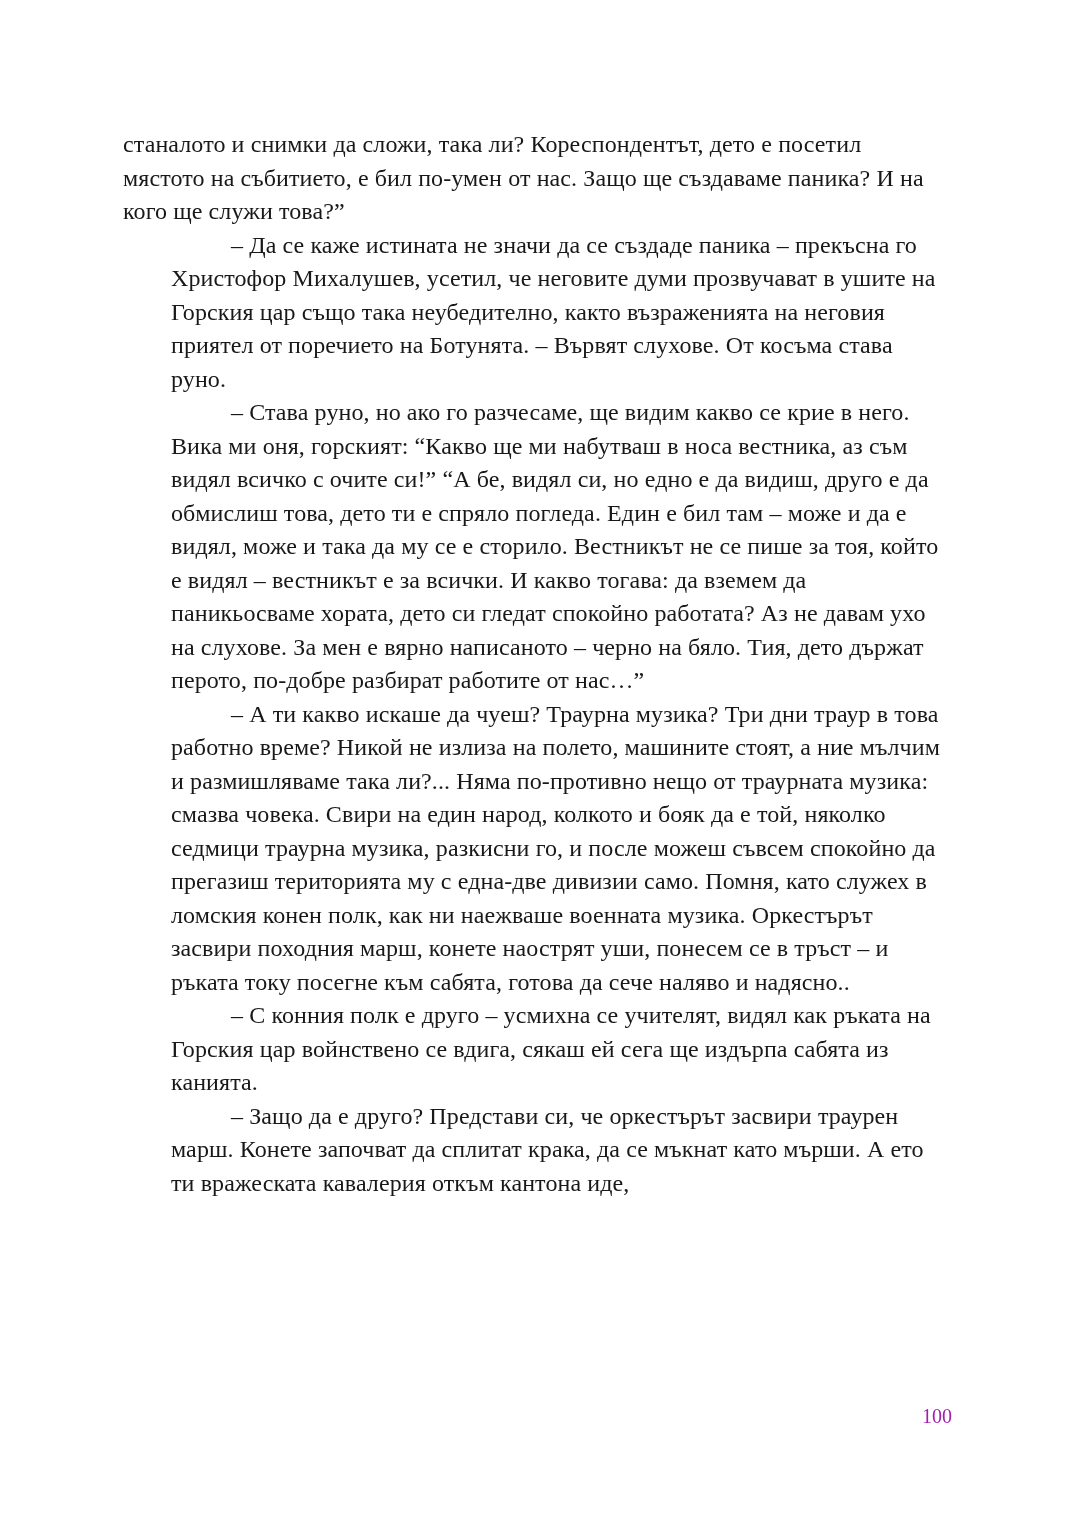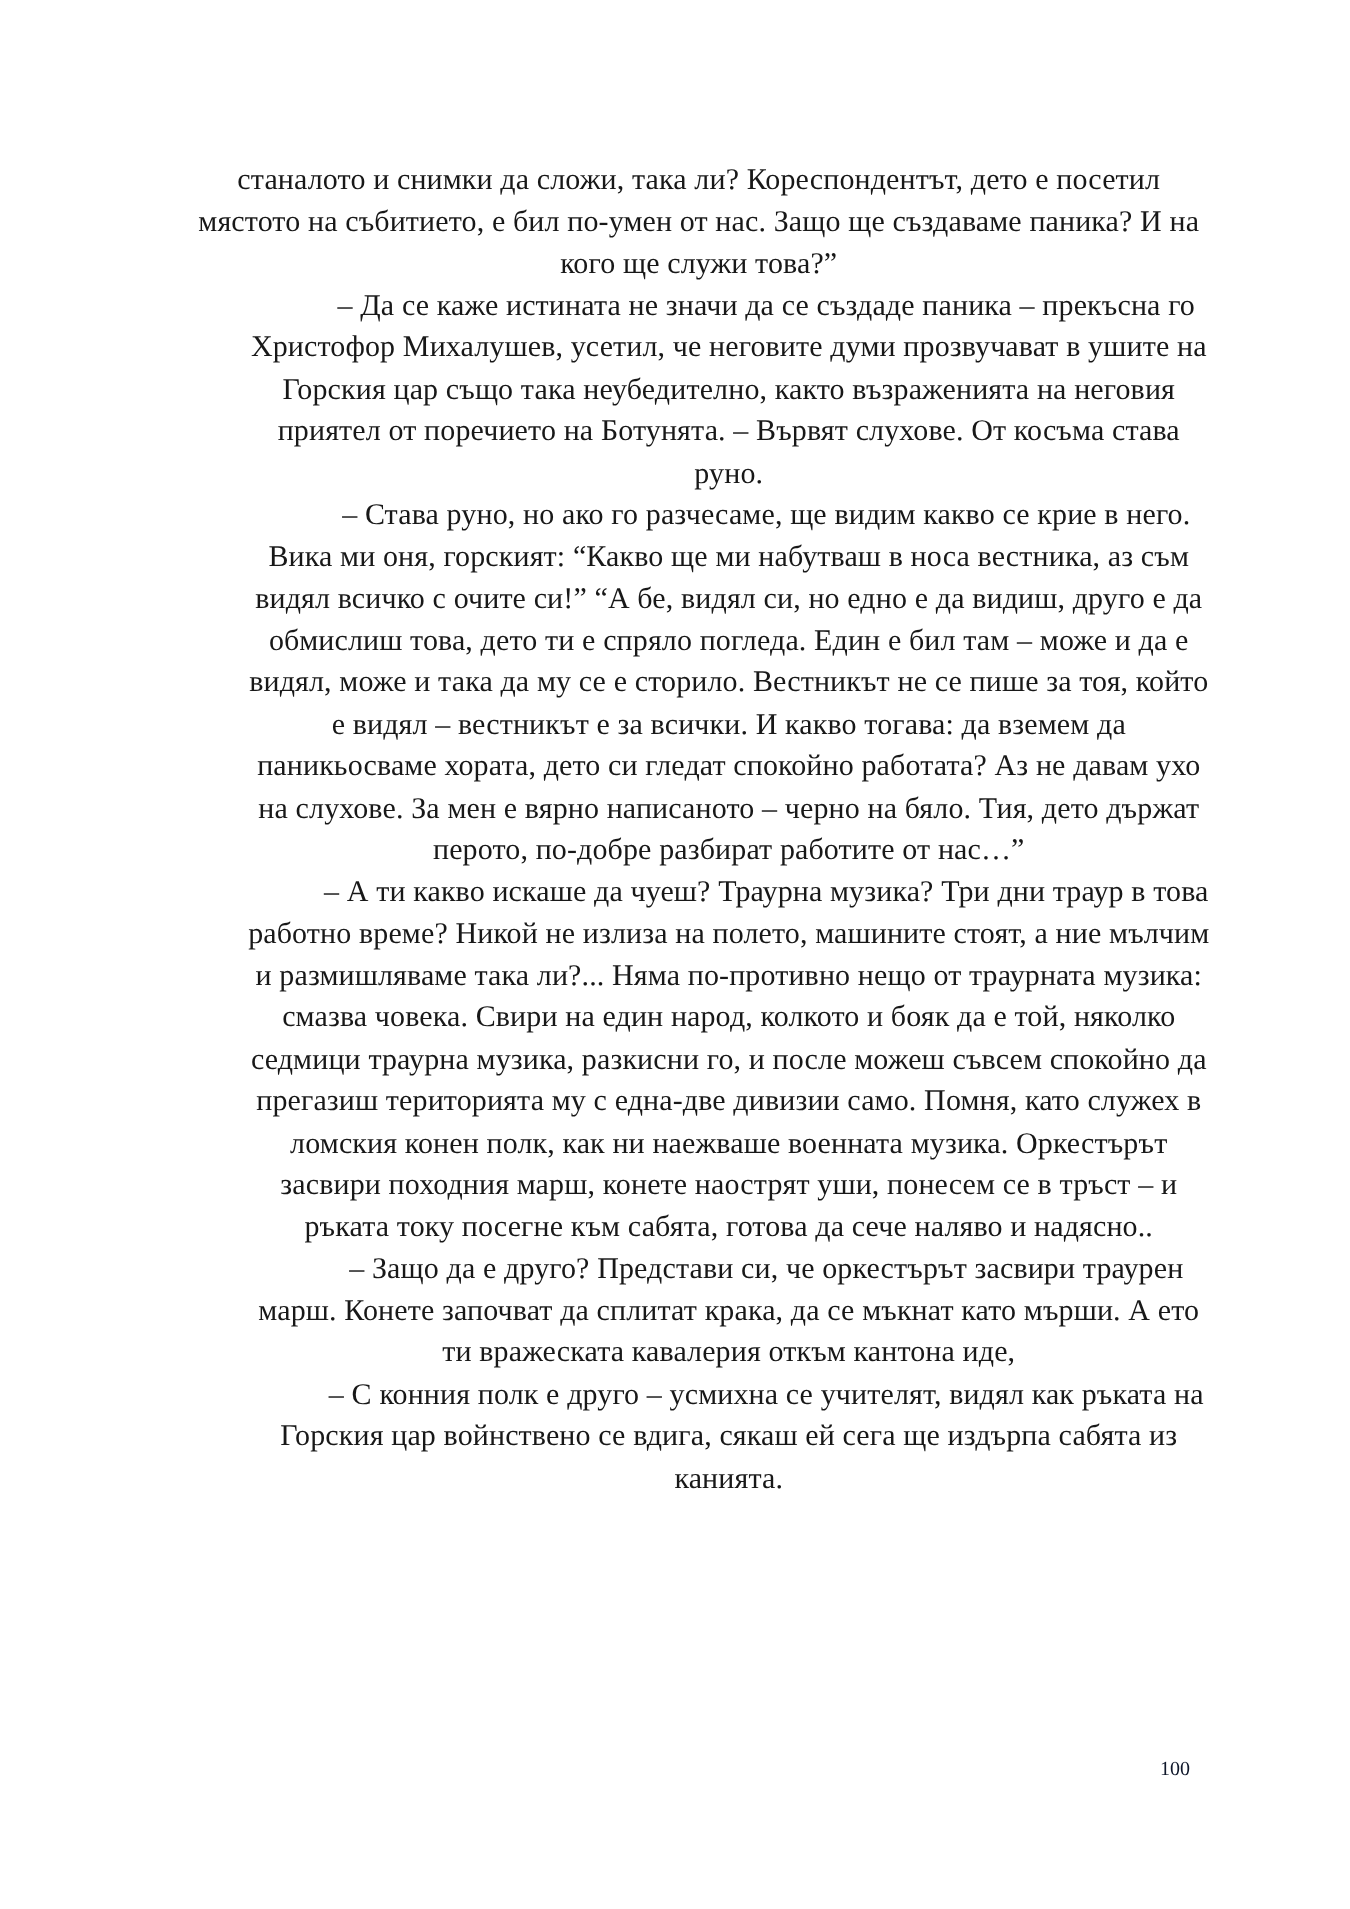--- a/index.html
+++ b/index.html
@@ -11,51 +11,51 @@
     position: relative;
     width: 1080px;
     height: 1527px;
     background: #ffffff;
     font-family: "Liberation Serif", "DejaVu Serif", serif;
     color: #181818;
     overflow: hidden;
   }
   .text-block {
     position: absolute;
-    left: 149px;
+    left: 123px;
     top: 128px;
     width: 820px;
     font-size: 24px;
     line-height: 33.5px;
-    text-align: center;
+    text-align: left;
     letter-spacing: 0.1px;
   }
   .text-block p {
     margin: 0;
     padding: 0;
   }
   .text-block p.indent {
     text-indent: 60px;
     margin-left: 48px;
   }
   .page-number {
     position: absolute;
     top: 1404px;
     right: 128px;
-    font-size: 16px;
+    font-size: 20px;
     line-height: 24px;
-    color: #0f172a;
+    color: #a21caf;
   }
 </style>
 </head>
 <body>
 
 <div class="page">
   <div class="text-block">
     <p>станалото и снимки да сложи, така ли? Кореспондентът, дето е посетил мястото на събитието, е бил по-умен от нас. Защо ще създаваме паника? И на кого ще служи това?”</p>
     <p class="indent">– Да се каже истината не значи да се създаде паника – прекъсна го Христофор Михалушев, усетил, че неговите думи прозвучават в ушите на Горския цар също така неубедително, както възраженията на неговия приятел от поречието на Ботунята. – Вървят слухове. От косъма става руно.</p>
     <p class="indent">– Става руно, но ако го разчесаме, ще видим какво се крие в него. Вика ми оня, горският: “Какво ще ми набутваш в носа вестника, аз съм видял всичко с очите си!” “А бе, видял си, но едно е да видиш, друго е да обмислиш това, дето ти е спряло погледа. Един е бил там – може и да е видял, може и така да му се е сторило. Вестникът не се пише за тоя, който е видял – вестникът е за всички. И какво тогава: да вземем да паникьосваме хората, дето си гледат спокойно работата? Аз не давам ухо на слухове. За мен е вярно написаното – черно на бяло. Тия, дето държат перото, по-добре разбират работите от нас…”</p>
     <p class="indent">– А ти какво искаше да чуеш? Траурна музика? Три дни траур в това работно време? Никой не излиза на полето, машините стоят, а ние мълчим и размишляваме така ли?... Няма по-противно нещо от траурната музика: смазва човека. Свири на един народ, колкото и бояк да е той, няколко седмици траурна музика, разкисни го, и после можеш съвсем спокойно да прегазиш територията му с една-две дивизии само. Помня, като служех в ломския конен полк, как ни наежваше военната музика. Оркестърът засвири походния марш, конете наострят уши, понесем се в тръст – и ръката току посегне към сабята, готова да сече наляво и надясно..</p>
+    <p class="indent">– С конния полк е друго – усмихна се учителят, видял как ръката на Горския цар войнствено се вдига, сякаш ей сега ще издърпа сабята из канията.</p>
     <p class="indent">– Защо да е друго? Представи си, че оркестърът засвири траурен марш. Конете започват да сплитат крака, да се мъкнат като мърши. А ето ти вражеската кавалерия откъм кантона иде,</p>
-    <p class="indent">– С конния полк е друго – усмихна се учителят, видял как ръката на Горския цар войнствено се вдига, сякаш ей сега ще издърпа сабята из канията.</p>
   </div>
   <div class="page-number">100</div>
 </div>
 
 </body></html>

